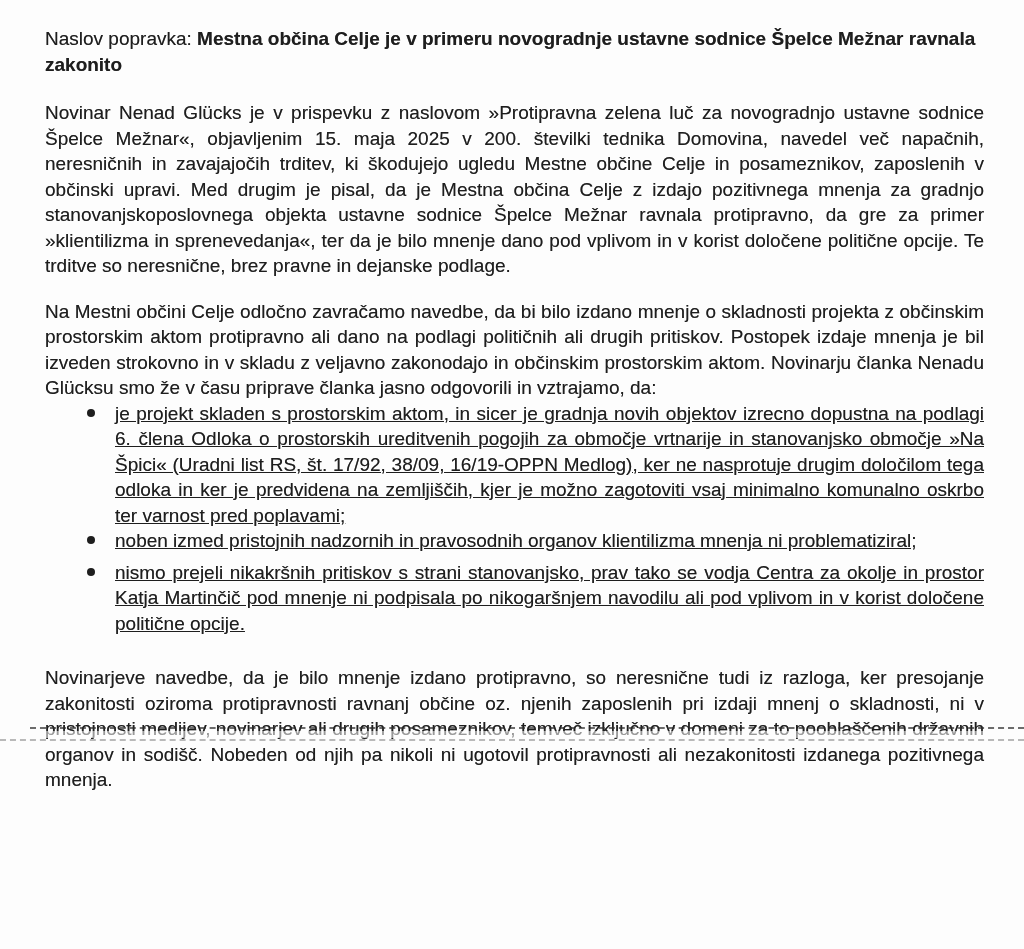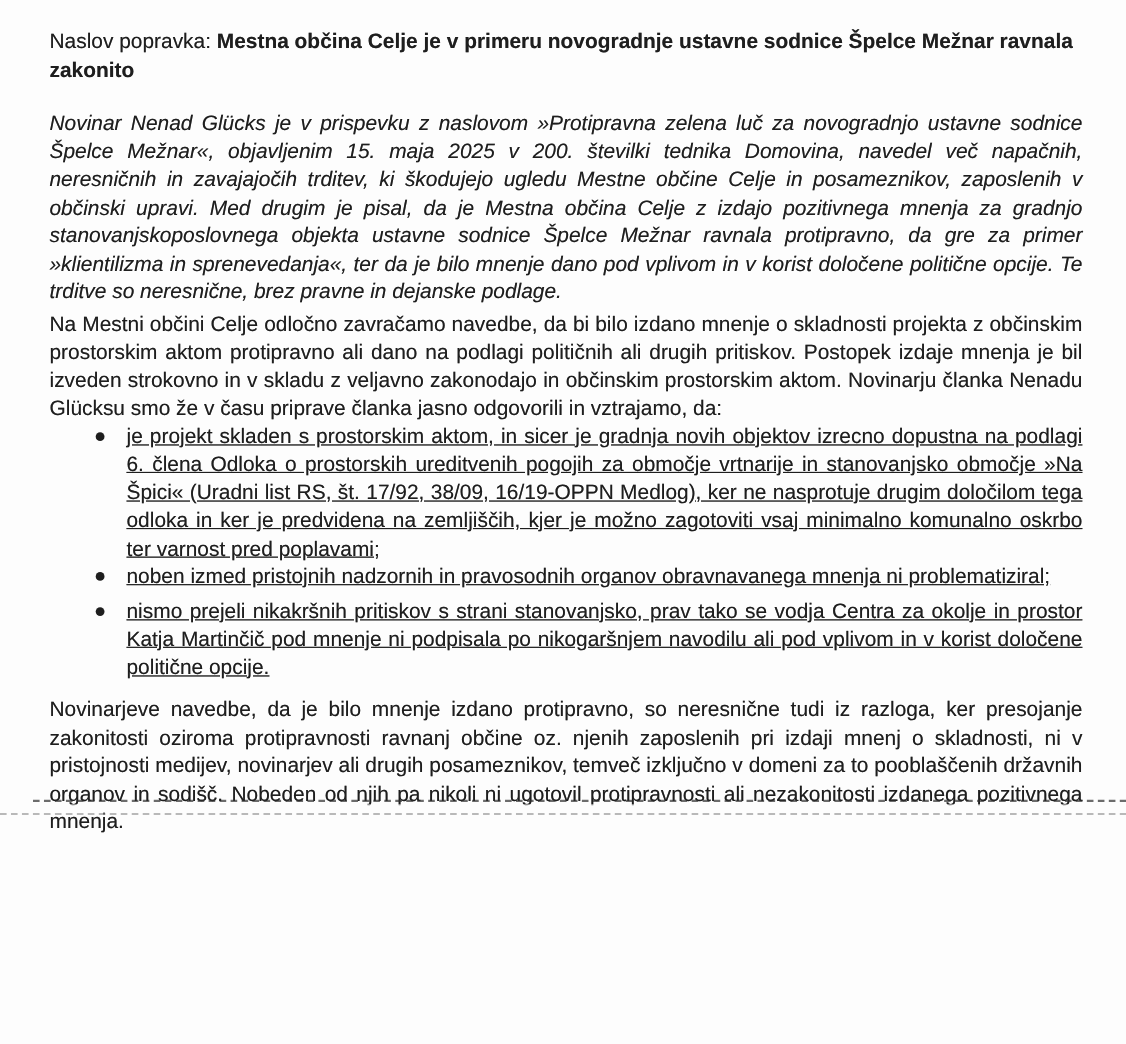--- a/index.html
+++ b/index.html
@@ -31,21 +31,21 @@
     margin: 0 0 23px 0;
     text-align: left;
   }
   .title-label { font-weight: 400; }
   .title-text  { font-weight: 700; }
 
   .para {
     margin: 0;
     text-align: justify;
   }
-  .para-gap { margin-bottom: 4px; font-style: italic; }
+  .para-gap { margin-bottom: 20px; }
 
   ul.bullets {
     margin: 0;
     padding: 0 0 0 70px;
     list-style: none;
   }
   ul.bullets li {
     position: relative;
     text-align: justify;
     text-decoration: underline;
@@ -55,21 +55,21 @@
     position: absolute;
     left: -28px;
     top: 8px;
     width: 8px;
     height: 8px;
     border-radius: 50%;
     background: #1e1e1e;
   }
   li.after-seam-gap { margin-top: 6px; }
 
-  .closing { margin-top: 13px; }
+  .closing { margin-top: 29px; }
 
   
   .seam-band {
     position: absolute;
     top: 731px;
     left: 0;
     width: 1024px;
     height: 7px;
     background: rgba(253,253,253,0.55);
     pointer-events: none;
@@ -100,21 +100,21 @@
     <span class="title-label">Naslov popravka:</span>
     <span class="title-text">Mestna občina Celje je v primeru novogradnje ustavne sodnice Špelce Mežnar ravnala zakonito</span>
   </p>
 
   <p class="para para-gap">Novinar Nenad Glücks je v prispevku z naslovom »Protipravna zelena luč za novogradnjo ustavne sodnice Špelce Mežnar«, objavljenim 15. maja 2025 v 200. številki tednika Domovina, navedel več napačnih, neresničnih in zavajajočih trditev, ki škodujejo ugledu Mestne občine Celje in posameznikov, zaposlenih v občinski upravi. Med drugim je pisal, da je Mestna občina Celje z izdajo pozitivnega mnenja za gradnjo stanovanjskoposlovnega objekta ustavne sodnice Špelce Mežnar ravnala protipravno, da gre za primer »klientilizma in sprenevedanja«, ter da je bilo mnenje dano pod vplivom in v korist določene politične opcije. Te trditve so neresnične, brez pravne in dejanske podlage.</p>
 
   <p class="para">Na Mestni občini Celje odločno zavračamo navedbe, da bi bilo izdano mnenje o skladnosti projekta z občinskim prostorskim aktom protipravno ali dano na podlagi političnih ali drugih pritiskov. Postopek izdaje mnenja je bil izveden strokovno in v skladu z veljavno zakonodajo in občinskim prostorskim aktom. Novinarju članka Nenadu Glücksu smo že v času priprave članka jasno odgovorili in vztrajamo, da:</p>
 
   <ul class="bullets">
     <li>je projekt skladen s prostorskim aktom, in sicer je gradnja novih objektov izrecno dopustna na podlagi 6. člena Odloka o prostorskih ureditvenih pogojih za območje vrtnarije in stanovanjsko območje »Na Špici« (Uradni list RS, št. 17/92, 38/09, 16/19-OPPN Medlog), ker ne nasprotuje drugim določilom tega odloka in ker je predvidena na zemljiščih, kjer je možno zagotoviti vsaj minimalno komunalno oskrbo ter varnost pred poplavami;</li>
-    <li>noben izmed pristojnih nadzornih in pravosodnih organov obravnavanega mnenja ni problematiziral;</li>
+    <li>noben izmed pristojnih nadzornih in pravosodnih organov klientilizma mnenja ni problematiziral;</li>
     <li class="after-seam-gap">nismo prejeli nikakršnih pritiskov s strani stanovanjsko, prav tako se vodja Centra za okolje in prostor Katja Martinčič pod mnenje ni podpisala po nikogaršnjem navodilu ali pod vplivom in v korist določene politične opcije.</li>
   </ul>
 
   <p class="para closing">Novinarjeve navedbe, da je bilo mnenje izdano protipravno, so neresnične tudi iz razloga, ker presojanje zakonitosti oziroma protipravnosti ravnanj občine oz. njenih zaposlenih pri izdaji mnenj o skladnosti, ni v pristojnosti medijev, novinarjev ali drugih posameznikov, temveč izključno v domeni za to pooblaščenih državnih organov in sodišč. Nobeden od njih pa nikoli ni ugotovil protipravnosti ali nezakonitosti izdanega pozitivnega mnenja.</p>
 
   <div class="seam-band"></div>
   <div class="seam-line1"></div>
   <div class="seam-line2"></div>
 
 </div>

